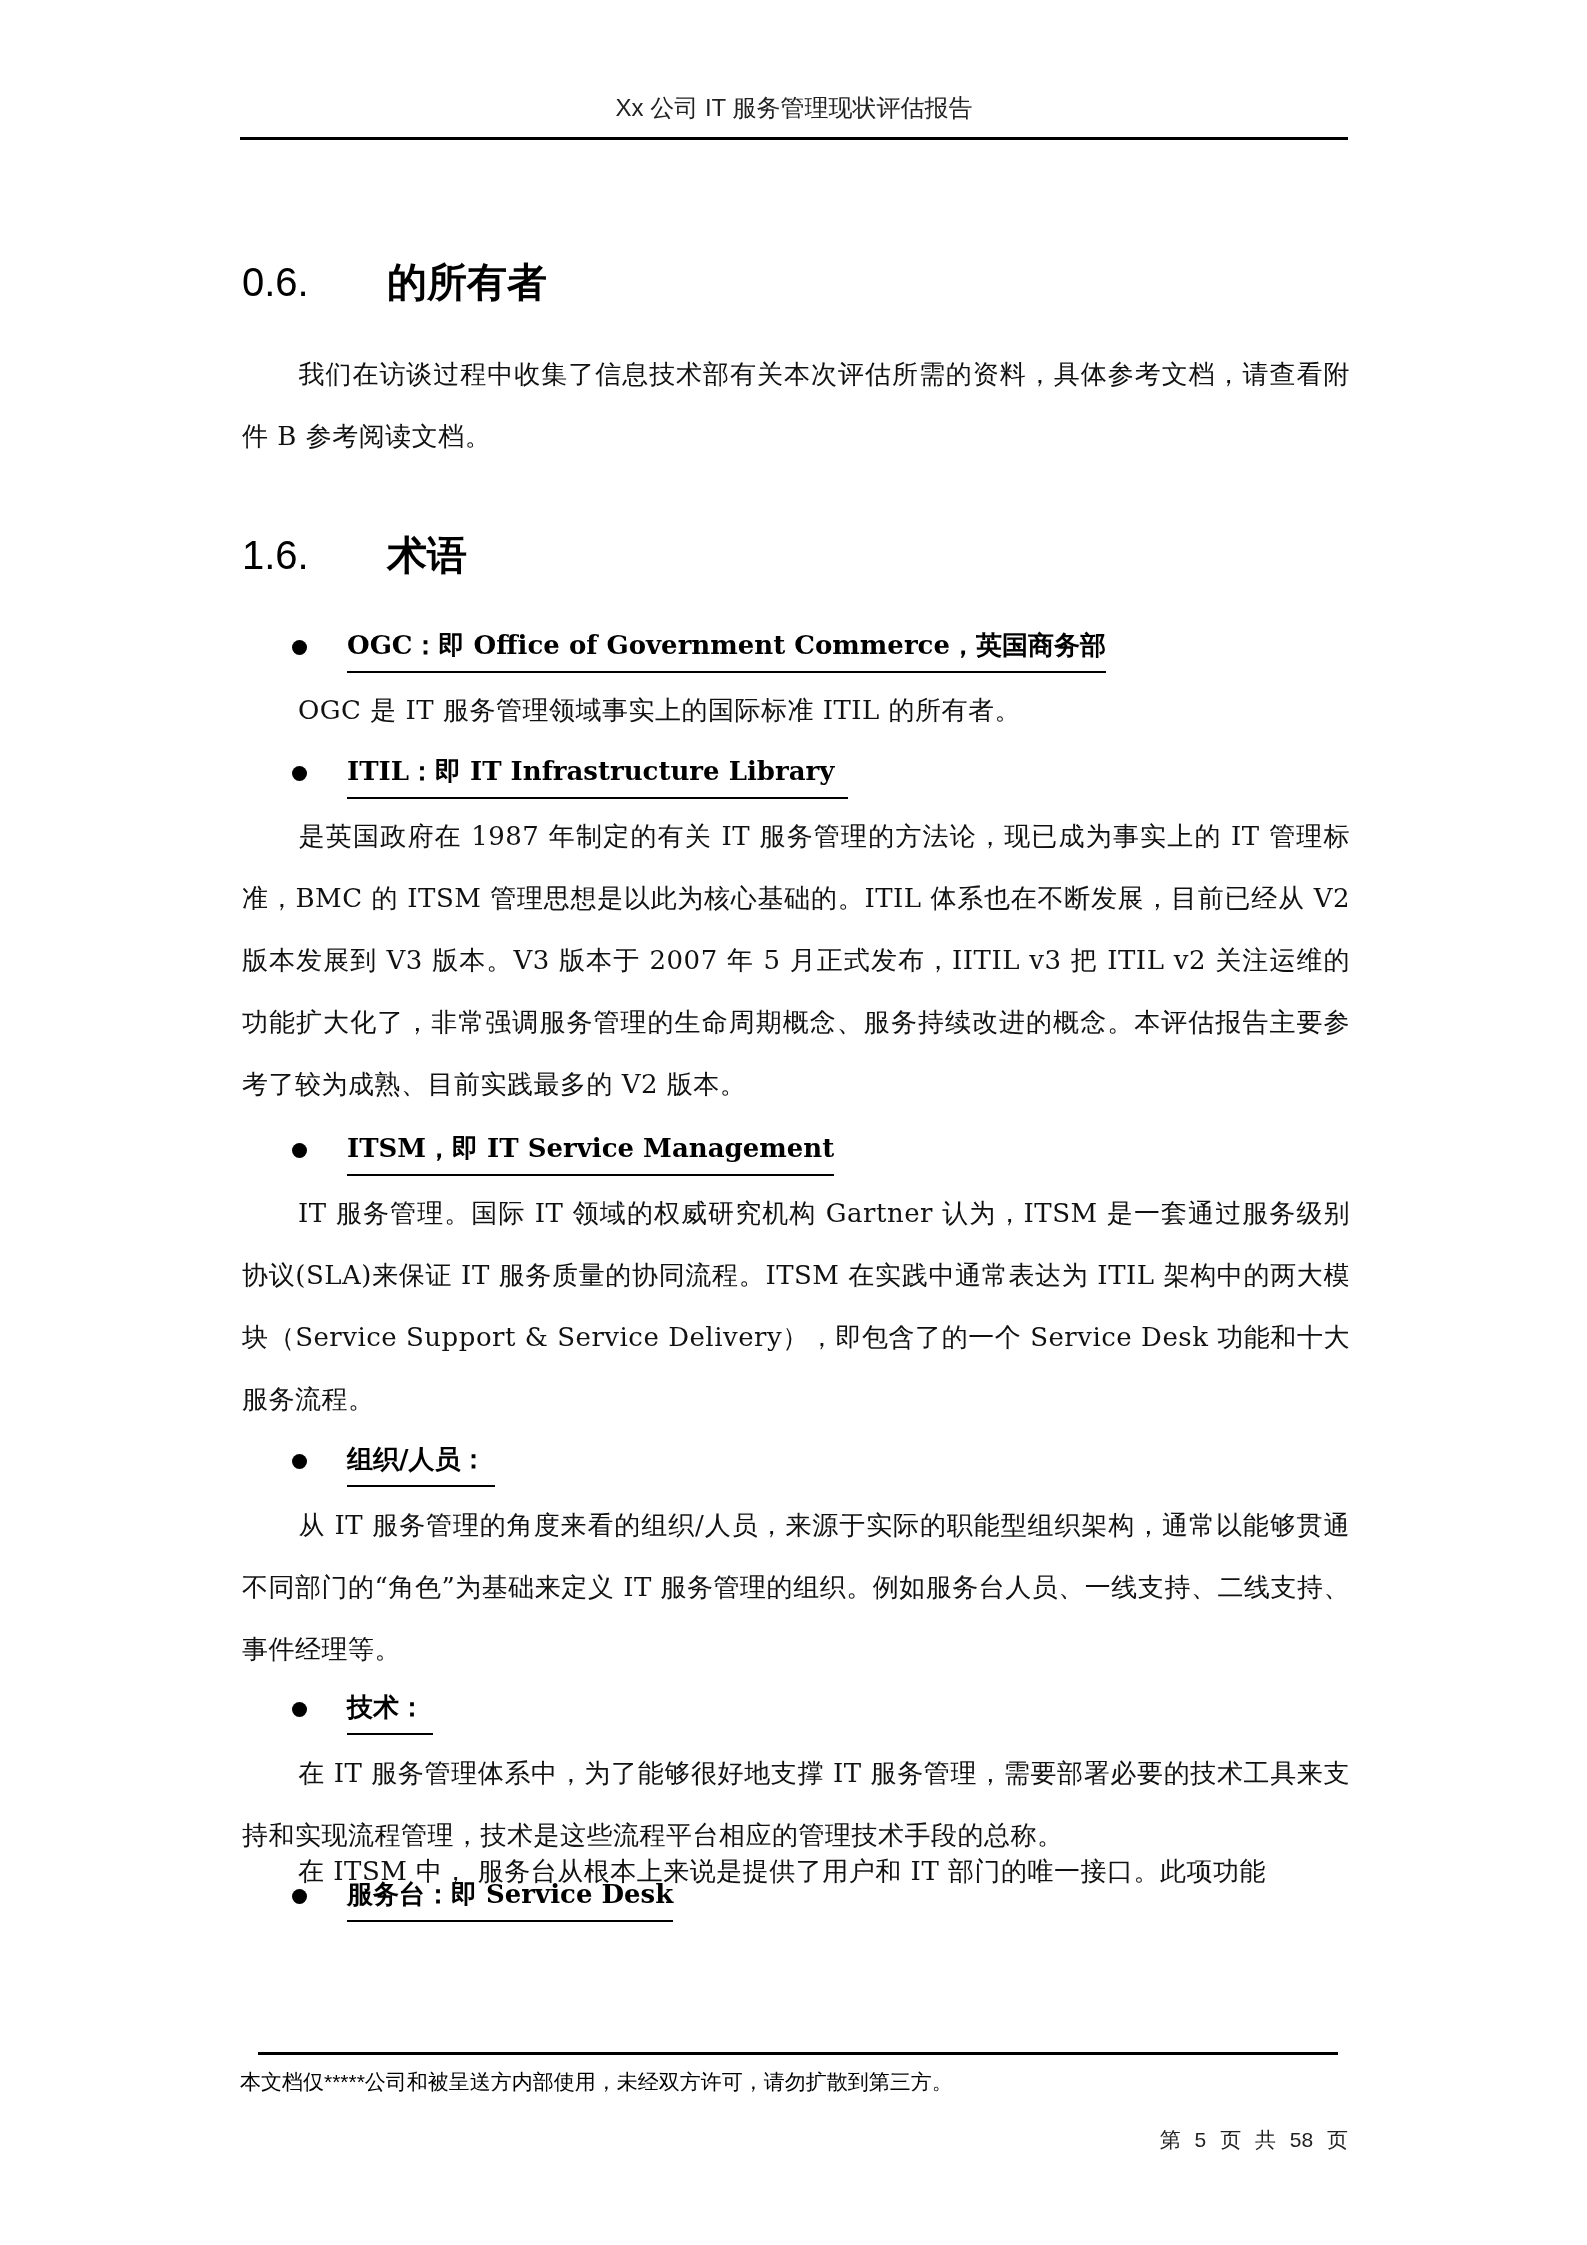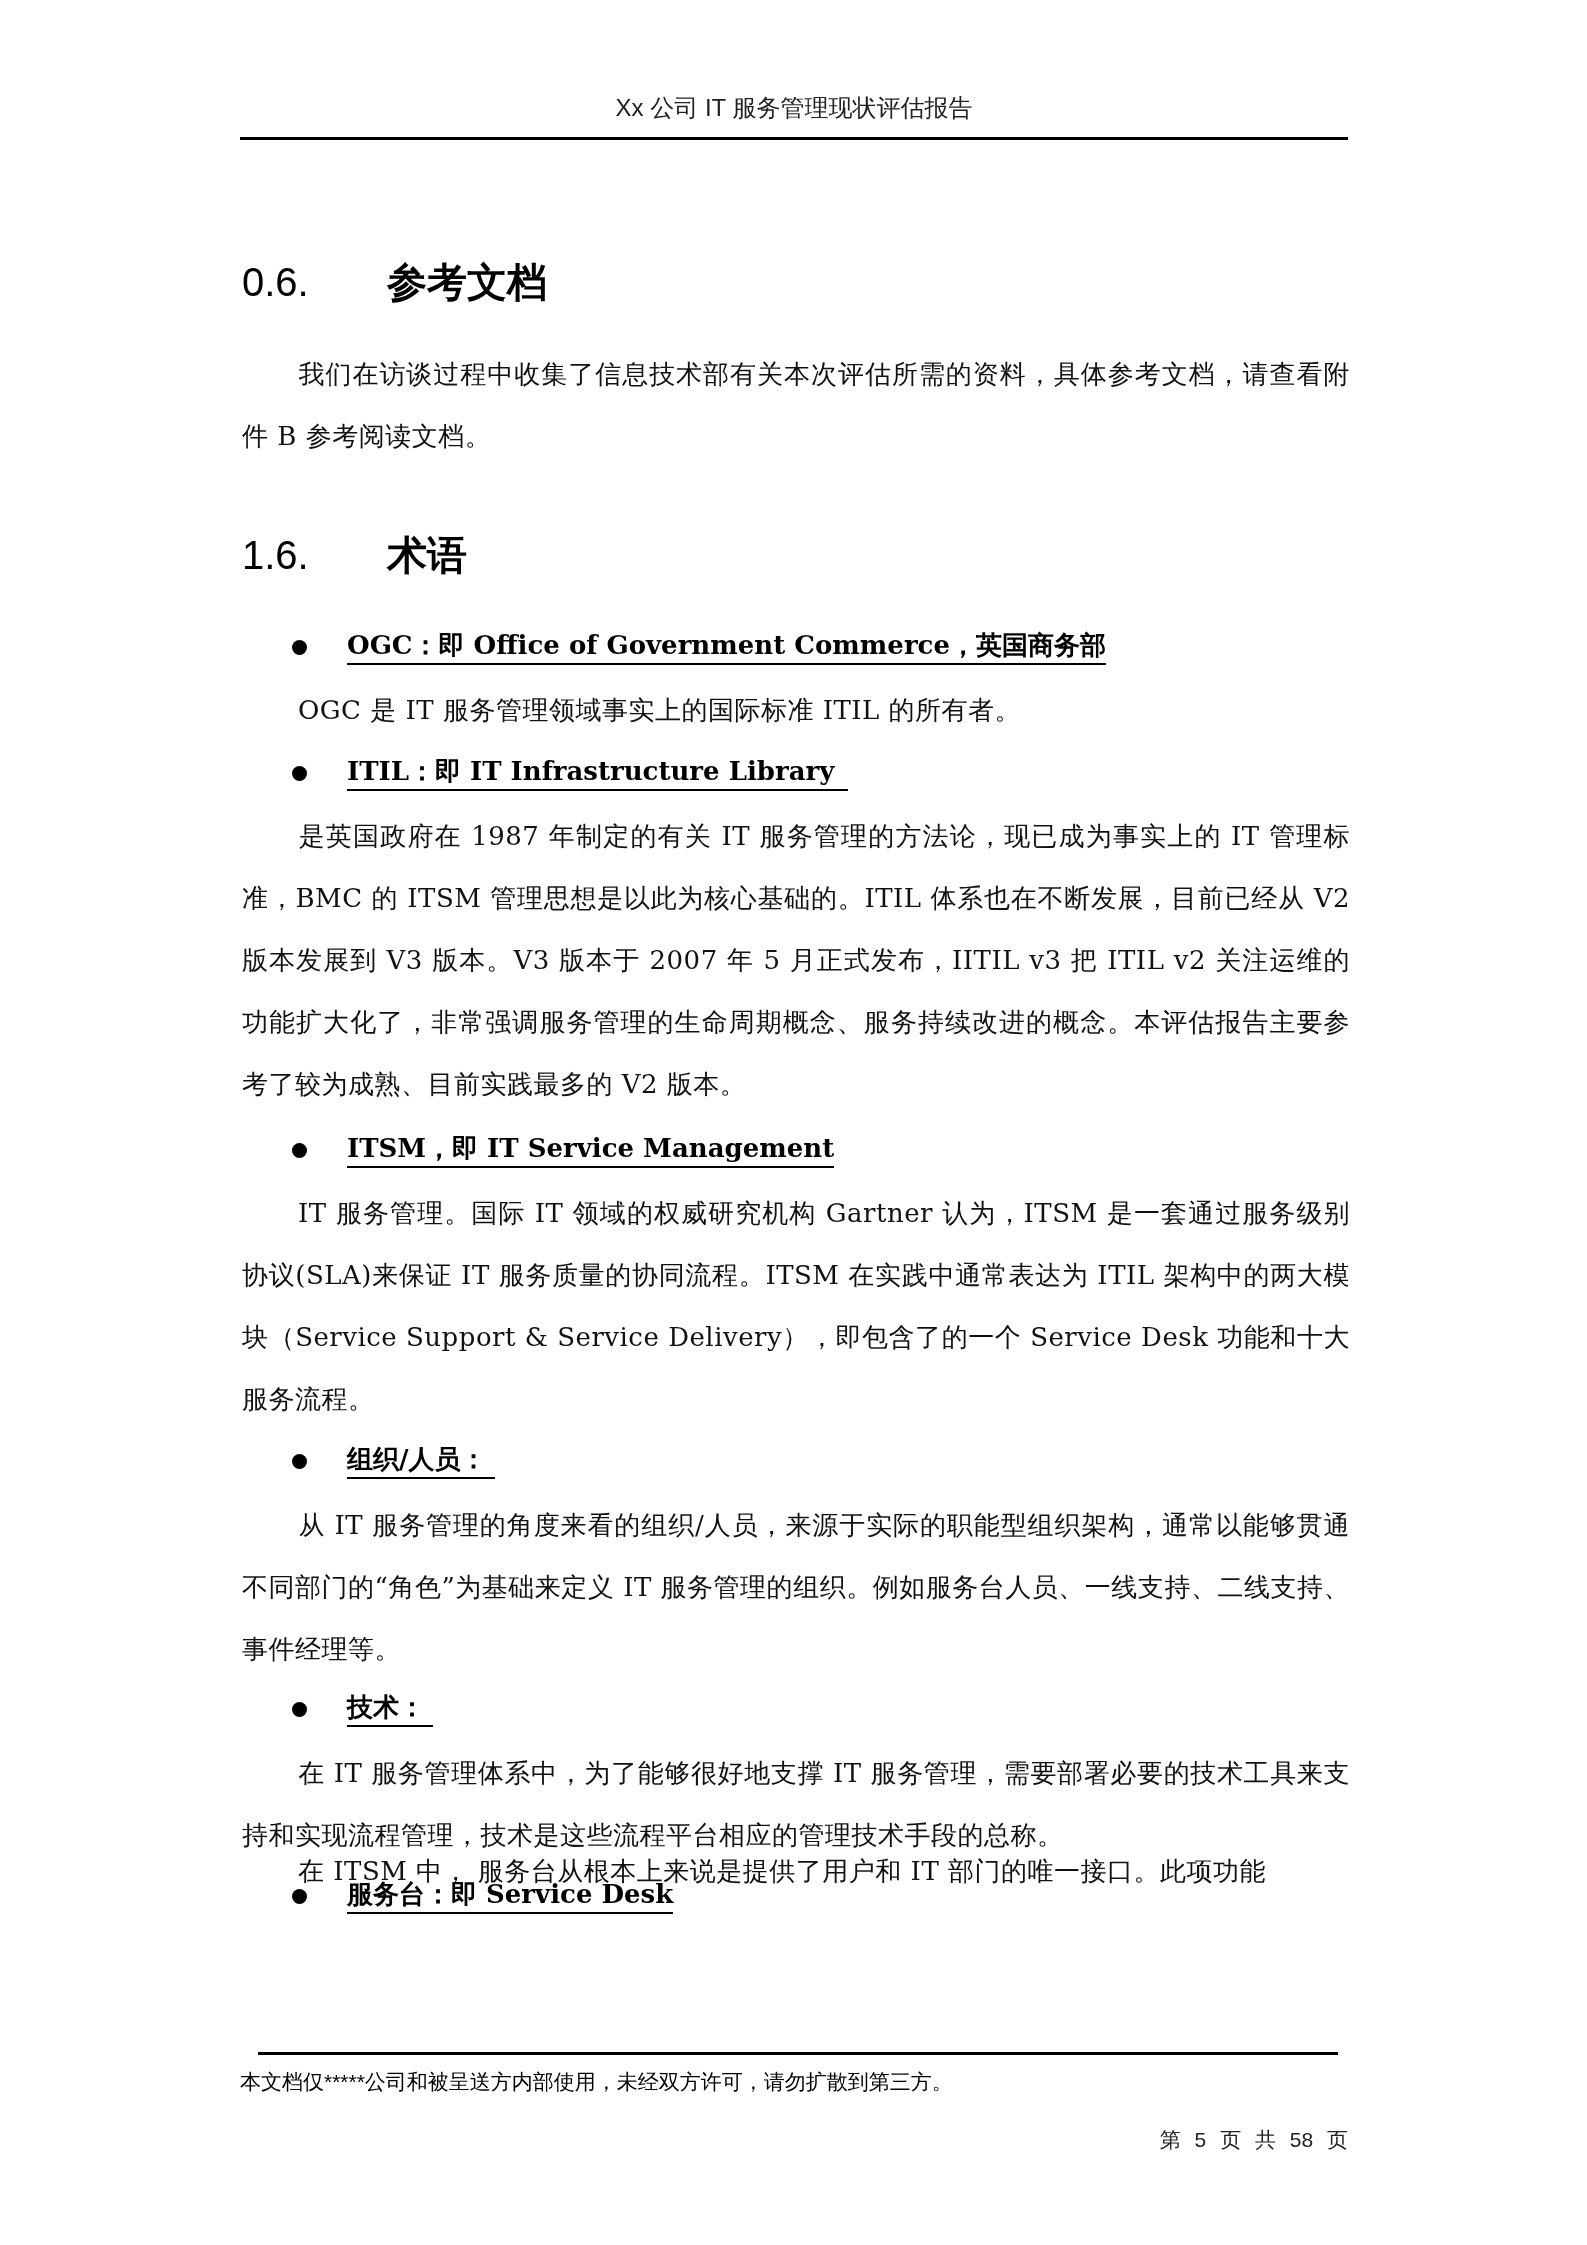--- a/index.html
+++ b/index.html
@@ -14,38 +14,38 @@
   .h1 .num { display:inline-block; width:145px; font-weight:normal; }
 
   .para { position:absolute; left:242px; width:1108px; font-family:"DejaVu Serif","Liberation Serif",serif;
     font-size:26px; line-height:62px; letter-spacing:0.5px; text-align:justify; color:#111; }
   .para .indent { display:inline-block; width:56px; }
 
   .bullet { position:absolute; left:292px; font-size:26px; line-height:40px;
     font-family:"DejaVu Serif","Liberation Serif",serif; }
   .bullet .dot { position:absolute; left:0; top:12px; width:15px; height:15px; border-radius:50%; background:#000; }
   .bullet .term { position:absolute; left:55px; white-space:nowrap; font-weight:bold;
-    border-bottom:2px solid #000; padding-bottom:1px; line-height:34px; }
+    border-bottom:2px solid #000; padding-bottom:9px; line-height:34px; }
 
   .footer-rule { position:absolute; left:258px; top:2052px; width:1080px; height:3px; background:#000; }
   .footer-note { position:absolute; left:240px; top:2068px; width:1108px; text-align:left; font-size:21px;
     font-family:"Liberation Sans","DejaVu Sans",sans-serif; color:#000000; }
   .footer-page { position:absolute; left:240px; top:2126px; width:1108px; text-align:right; font-size:21px;
     font-family:"Liberation Sans","DejaVu Sans",sans-serif; color:#222; word-spacing:8px; }
 </style>
 </head>
 <body>
 
 <div>
   <div class="page-header">Xx 公司 IT 服务管理现状评估报告</div>
   <div class="header-rule"></div>
 </div>
 
 <div class="h1" style="top:258px;">
-  <span class="num">0.6.</span><span>参考文档</span>
+  <span class="num">0.6.</span><span>的所有者</span>
 </div>
 <div class="para" style="top:343px;"><span class="indent"></span><span>我们在访谈过程中收集了信息技术部有关本次评估所需的资料，具体参考文档，请查看附件 B 参考阅读文档。</span></div>
 
 <div class="h1" style="top:531px;">
   <span class="num">1.6.</span><span>术语</span>
 </div>
 
 <div class="bullet" style="top:628px;">
   <span class="dot"></span>
   <span class="term">OGC：即 Office of Government Commerce，英国商务部</span>

